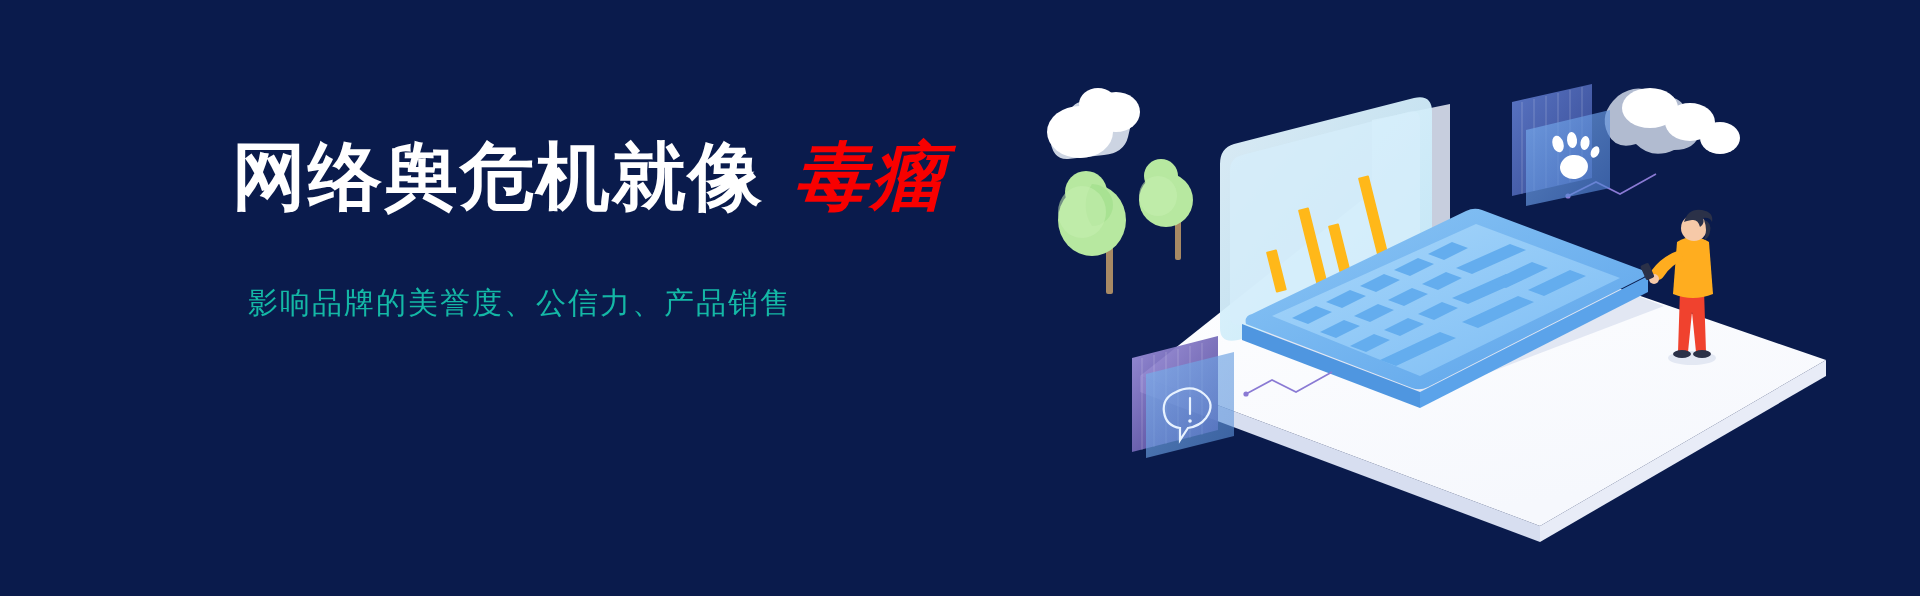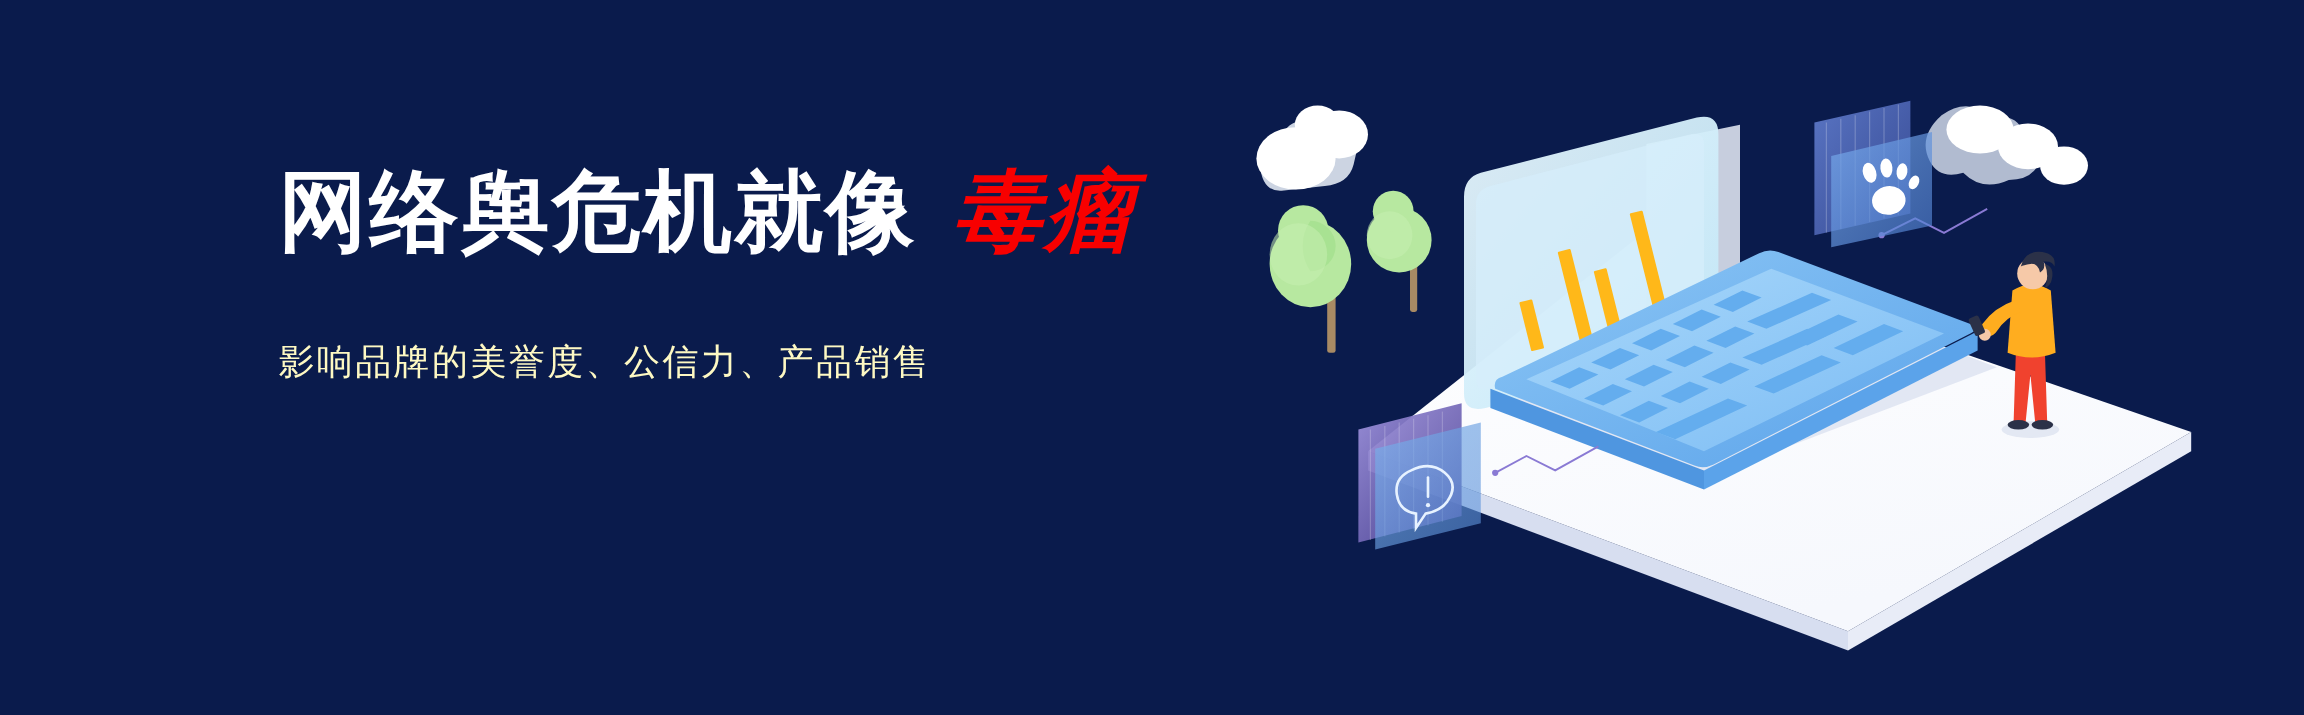--- a/index.html
+++ b/index.html
@@ -39,26 +39,27 @@
   #headline .t-accent {
     color: #f80000;
     margin-left: 30px;
     font-style: italic;
     display: inline-block;
   }
   #subtitle-block {
     margin-top: 60px;
   }
   .subtitle-line {
-    color: #fef9c3;
+    color: #14b8a6;
     font-size: 30px;
     line-height: 58px;
     letter-spacing: 2px;
     font-weight: 400;
     white-space: nowrap;
+    margin-left: 16px;
   }
 
   
   #illustration {
     position: absolute;
     left: 1020px;
     top: 40px;
     width: 900px;
     height: 520px;
   }

